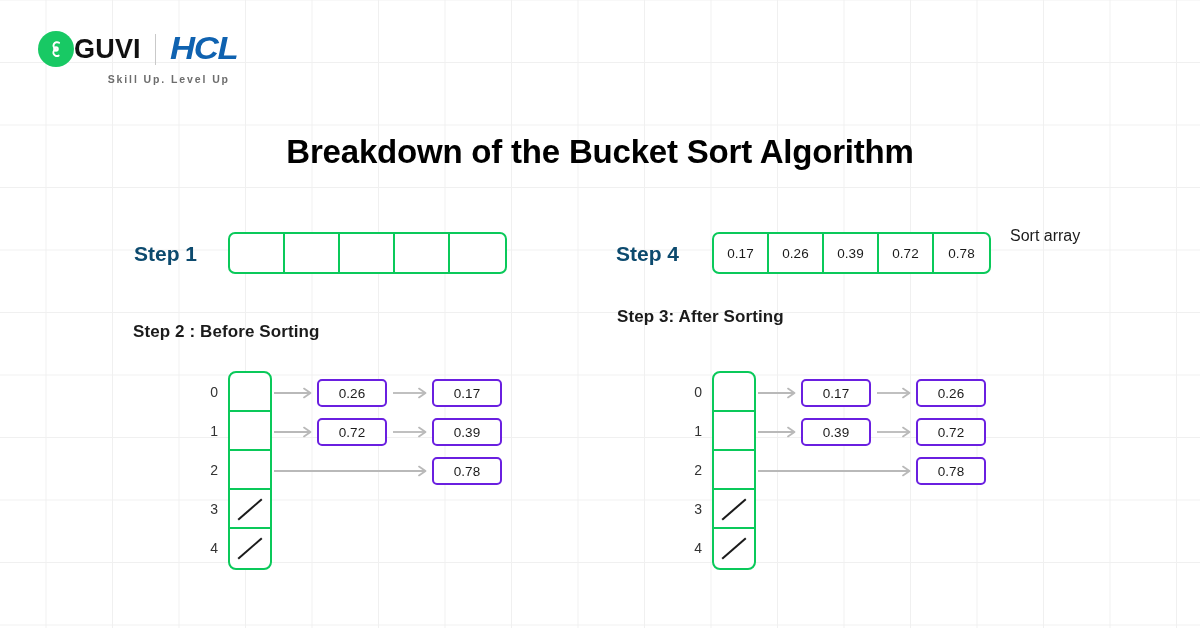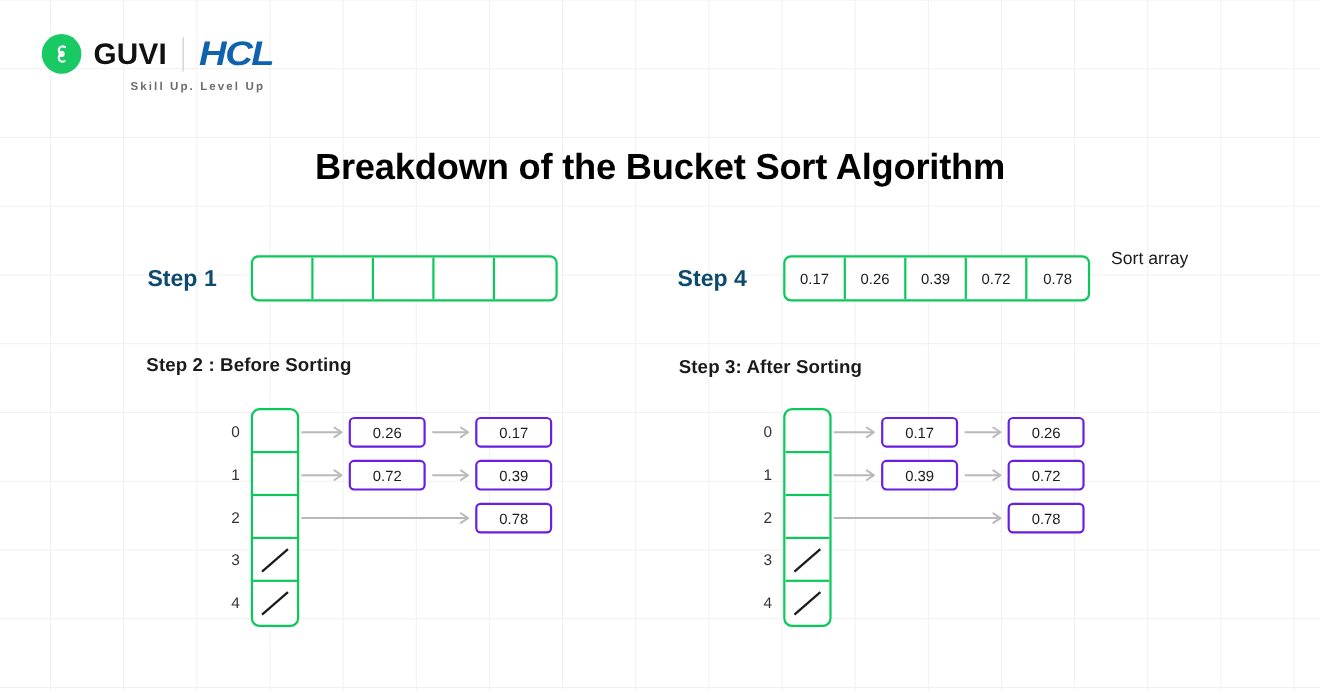--- a/index.html
+++ b/index.html
@@ -57,21 +57,20 @@
     display: flex;
     align-items: center;
     justify-content: center;
     flex: none;
   }
   .guvi-word {
     font-size: 27px;
     font-weight: 700;
     letter-spacing: 0.2px;
     color: #111111;
-    margin-left: 11px;
   }
   .logo-divider {
     width: 1px;
     height: 31px;
     background: #c9c9c9;
     margin: 0 14px 0 14px;
   }
   .hcl-word {
     font-size: 31px;
     font-weight: 700;
@@ -285,21 +284,21 @@
       <div class="idx-label" style="left: 200px; top: 462px;">2</div>
       <svg class="arrow-svg" width="152" height="14" style="left: 274px; top: 464px;">
         <path d="M0 7 H151" stroke="#b9b9b9" stroke-width="1.8" fill="none"></path>
         <path d="M145 2.6 L151.5 7 L145 11.4" stroke="#b9b9b9" stroke-width="1.8" fill="none" stroke-linecap="round" stroke-linejoin="round"></path>
       </svg>
       <div class="val-box" style="left: 432px; top: 457px;">0.78</div>
       <div class="idx-label" style="left: 200px; top: 501px;">3</div>
       <div class="idx-label" style="left: 200px; top: 540px;">4</div>
     </div>
 
-  <div class="section-heading" style="left:617px; top:324px;">Step 3: After Sorting</div>
+  <div class="section-heading" style="left:617px; top:307px;">Step 3: After Sorting</div>
   <div id="step3-group">
       <div class="bucket-col" style="left: 712px; top: 371px;">
         <div class="bucket-cell"></div>
         <div class="bucket-cell"></div>
         <div class="bucket-cell"></div>
         <div class="bucket-cell">
           <svg class="slash-mark" viewBox="0 0 39 36">
             <path d="M8 29 L31 9" stroke="#1b1b1b" stroke-width="2" fill="none"></path>
           </svg>
         </div>

